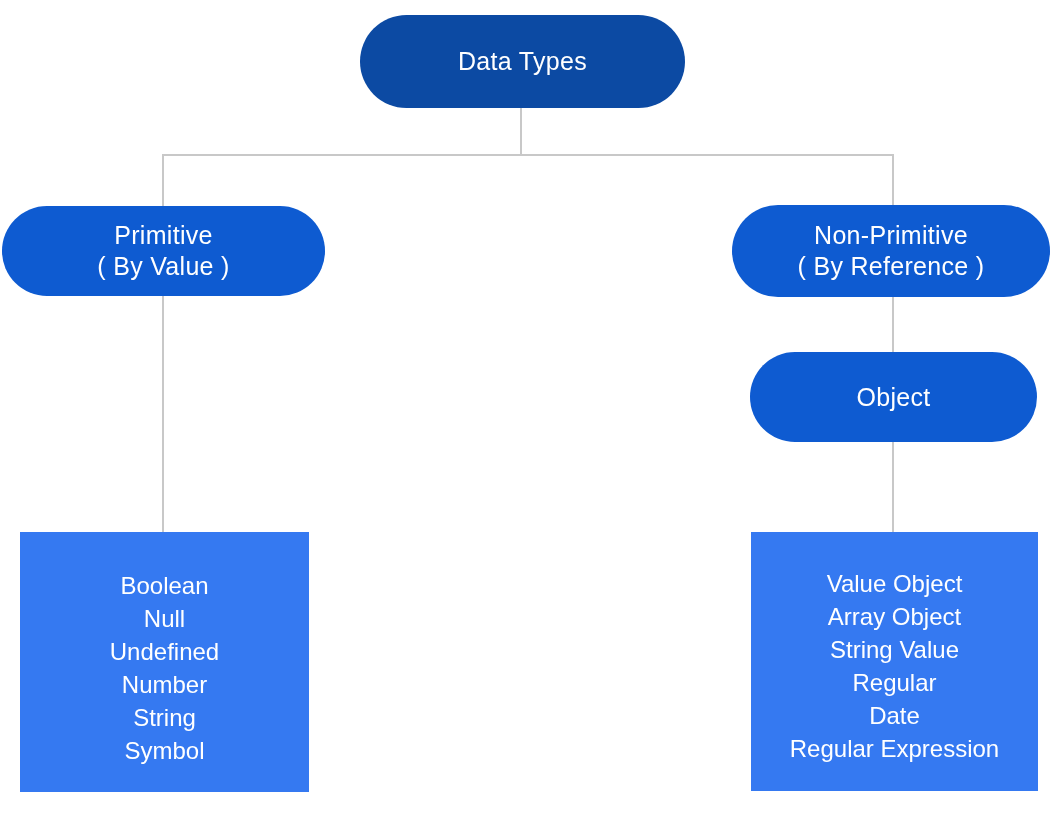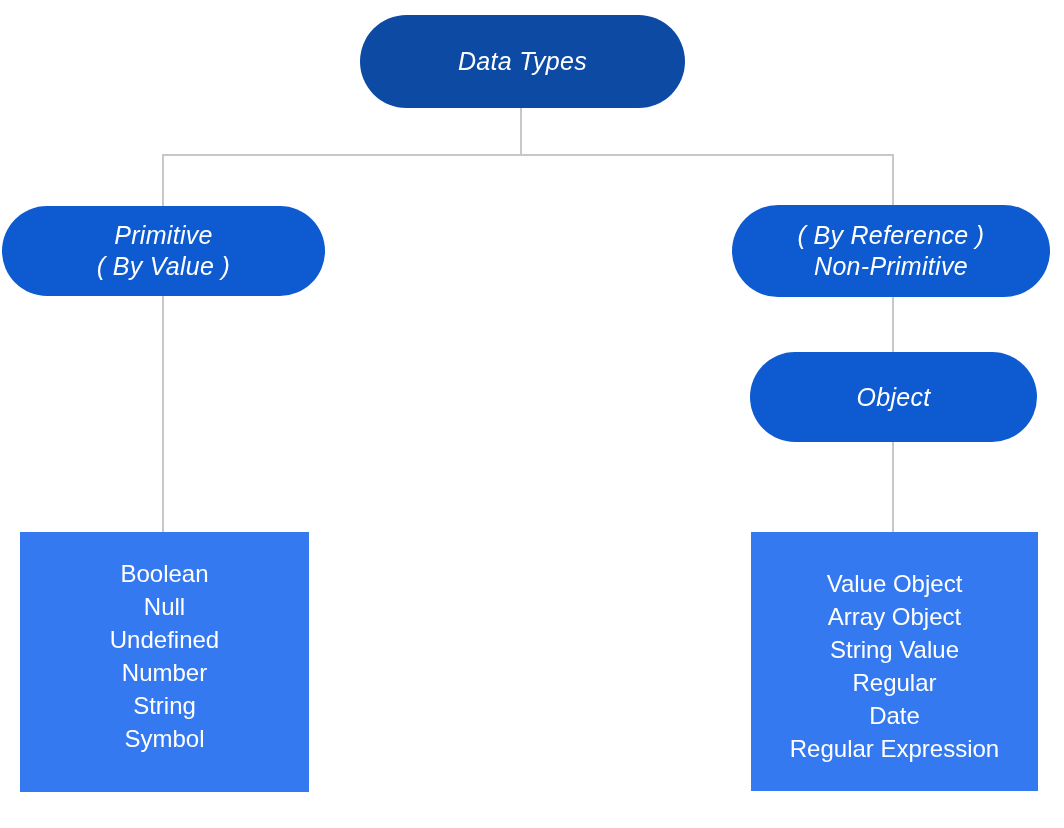--- a/index.html
+++ b/index.html
@@ -17,21 +17,20 @@
   }
   .node {
     position: absolute;
     display: flex;
     flex-direction: column;
     align-items: center;
     justify-content: center;
     color: #ffffff;
     text-align: center;
     box-sizing: border-box;
-    font-style: italic;
   }
   .pill {
     border-radius: 999px;
     font-size: 25px;
     line-height: 31px;
     letter-spacing: 0.3px;
   }
   .pill-root {
     left: 360px; top: 15px; width: 325px; height: 93px;
   }
@@ -47,21 +46,21 @@
   .list-box {
     position: absolute;
     color: #ffffff;
     text-align: center;
     font-size: 24px;
     line-height: 33px;
     box-sizing: border-box;
   }
   .list-primitive {
     left: 20px; top: 532px; width: 289px; height: 260px;
-    padding-top: 25px;
+    padding-top: 37px;
   }
   .list-nonprimitive {
     left: 751px; top: 532px; width: 287px; height: 259px;
     padding-top: 35px;
   }
   .connector {
     position: absolute;
   }
 </style>
 </head>
@@ -80,22 +79,22 @@
   <div class="node pill pill-root fill-root" style="background: rgb(12, 74, 163); color: rgb(255, 255, 255);">
     <span>Data Types</span>
   </div>
 
   <div class="node pill pill-primitive fill-branch" style="background: rgb(14, 91, 209); color: rgb(255, 255, 255);">
     <span>Primitive</span>
     <span>( By Value )</span>
   </div>
 
   <div class="node pill pill-nonprimitive fill-branch" style="background: rgb(14, 91, 209); color: rgb(255, 255, 255);">
+    <span>Non-Primitive</span>
     <span>( By Reference )</span>
-    <span>Non-Primitive</span>
   </div>
 
   <div class="node pill pill-object fill-branch" style="background: rgb(14, 91, 209); color: rgb(255, 255, 255);">
     <span>Object</span>
   </div>
 
   <div class="list-box list-primitive fill-list" style="background: rgb(53, 121, 241); color: rgb(255, 255, 255);">
       <div>Boolean</div>
       <div>Null</div>
       <div>Undefined</div>

